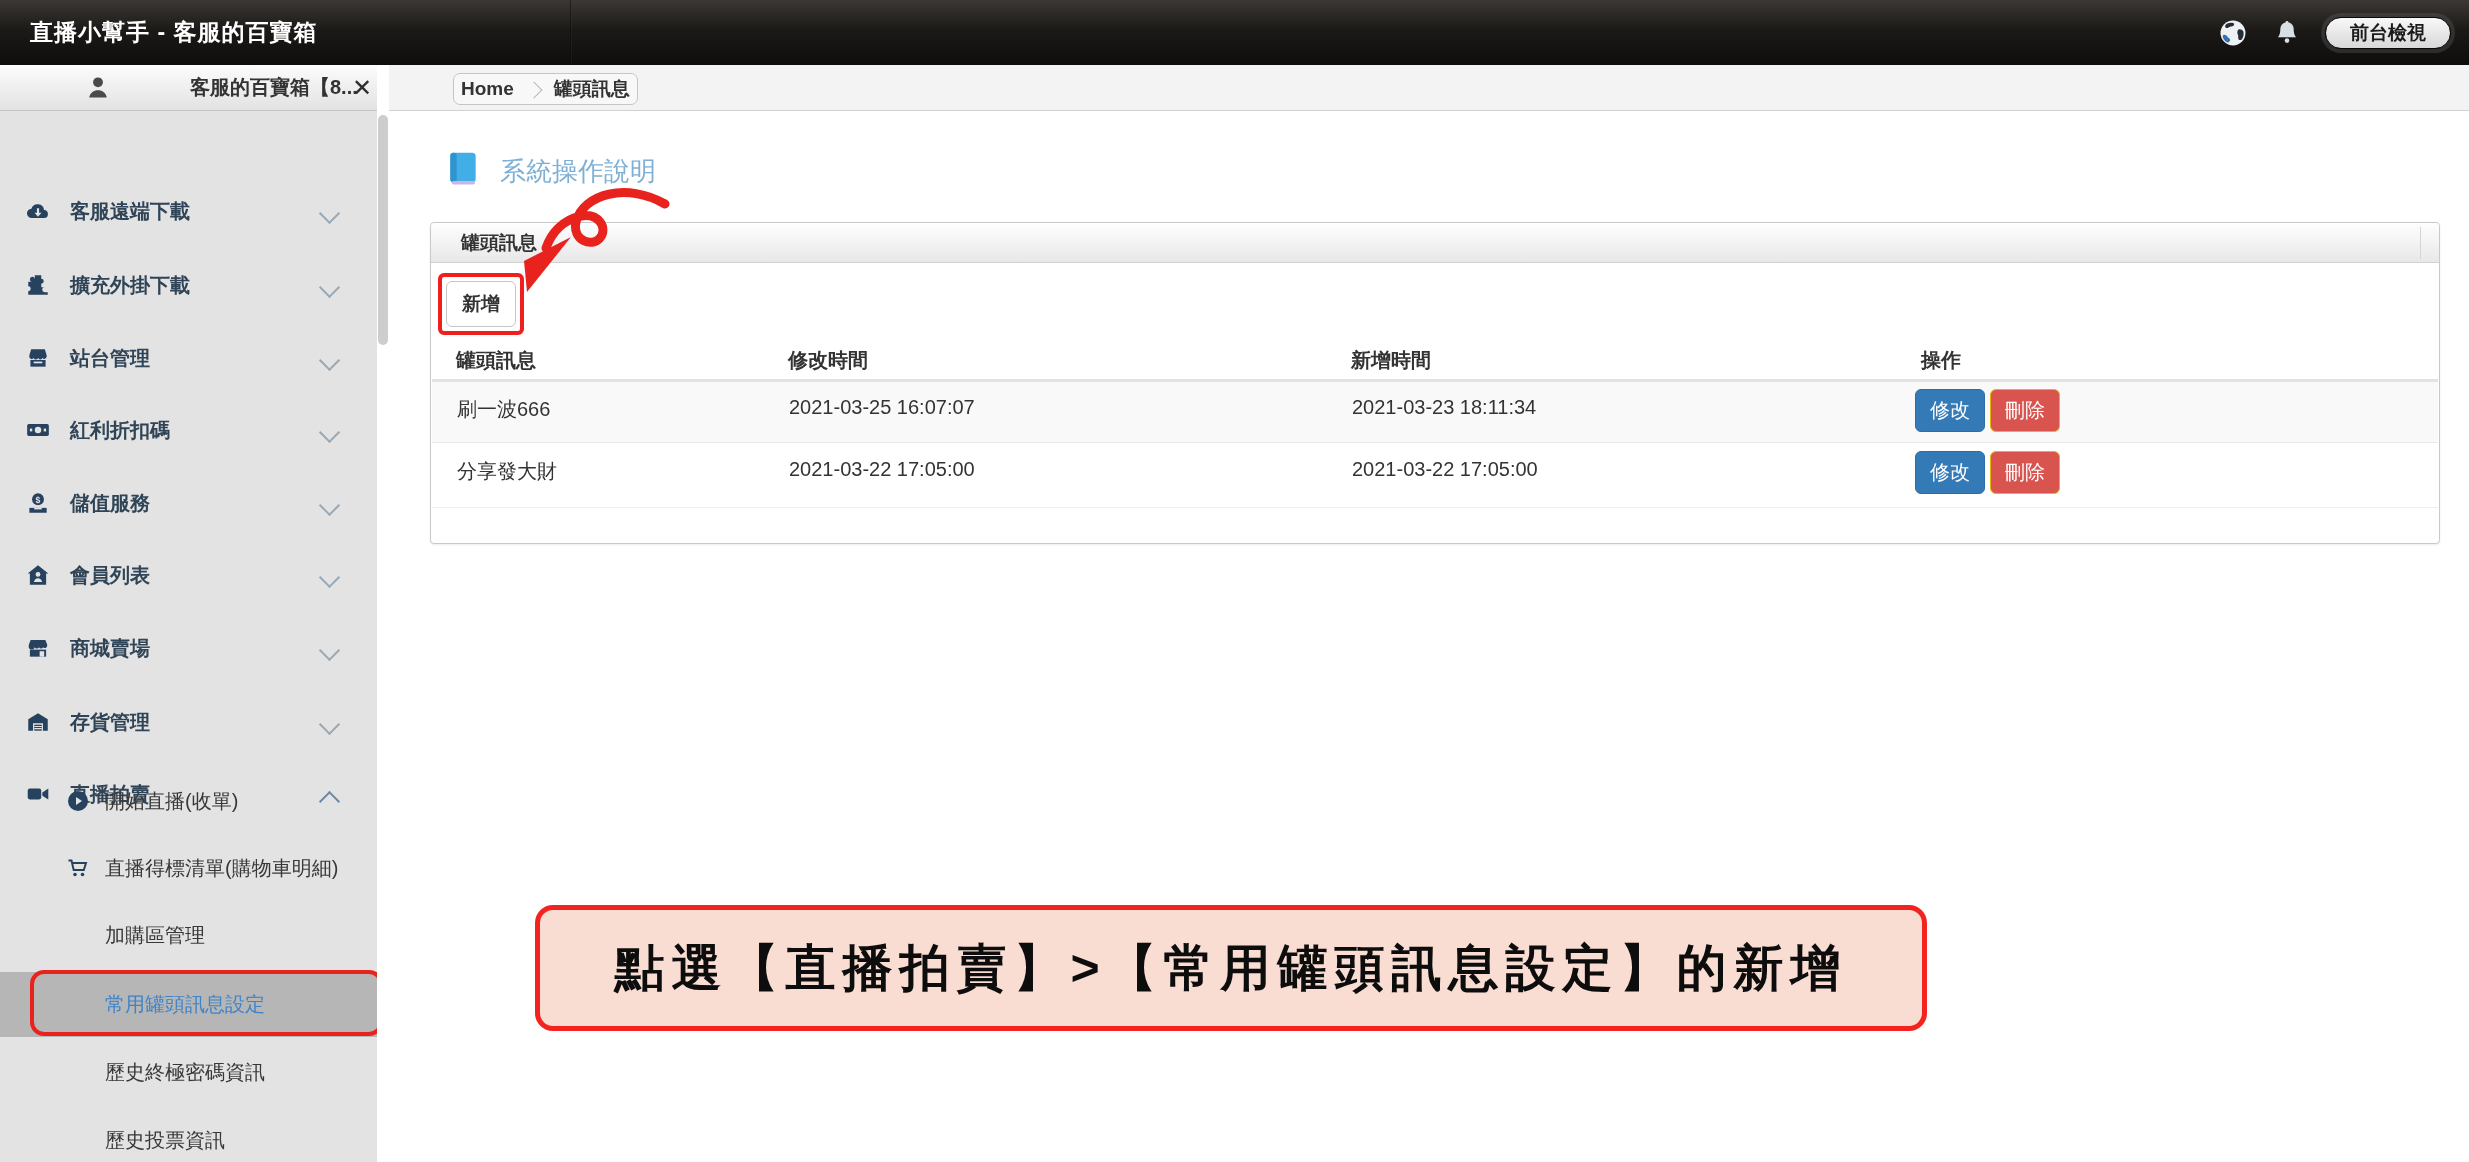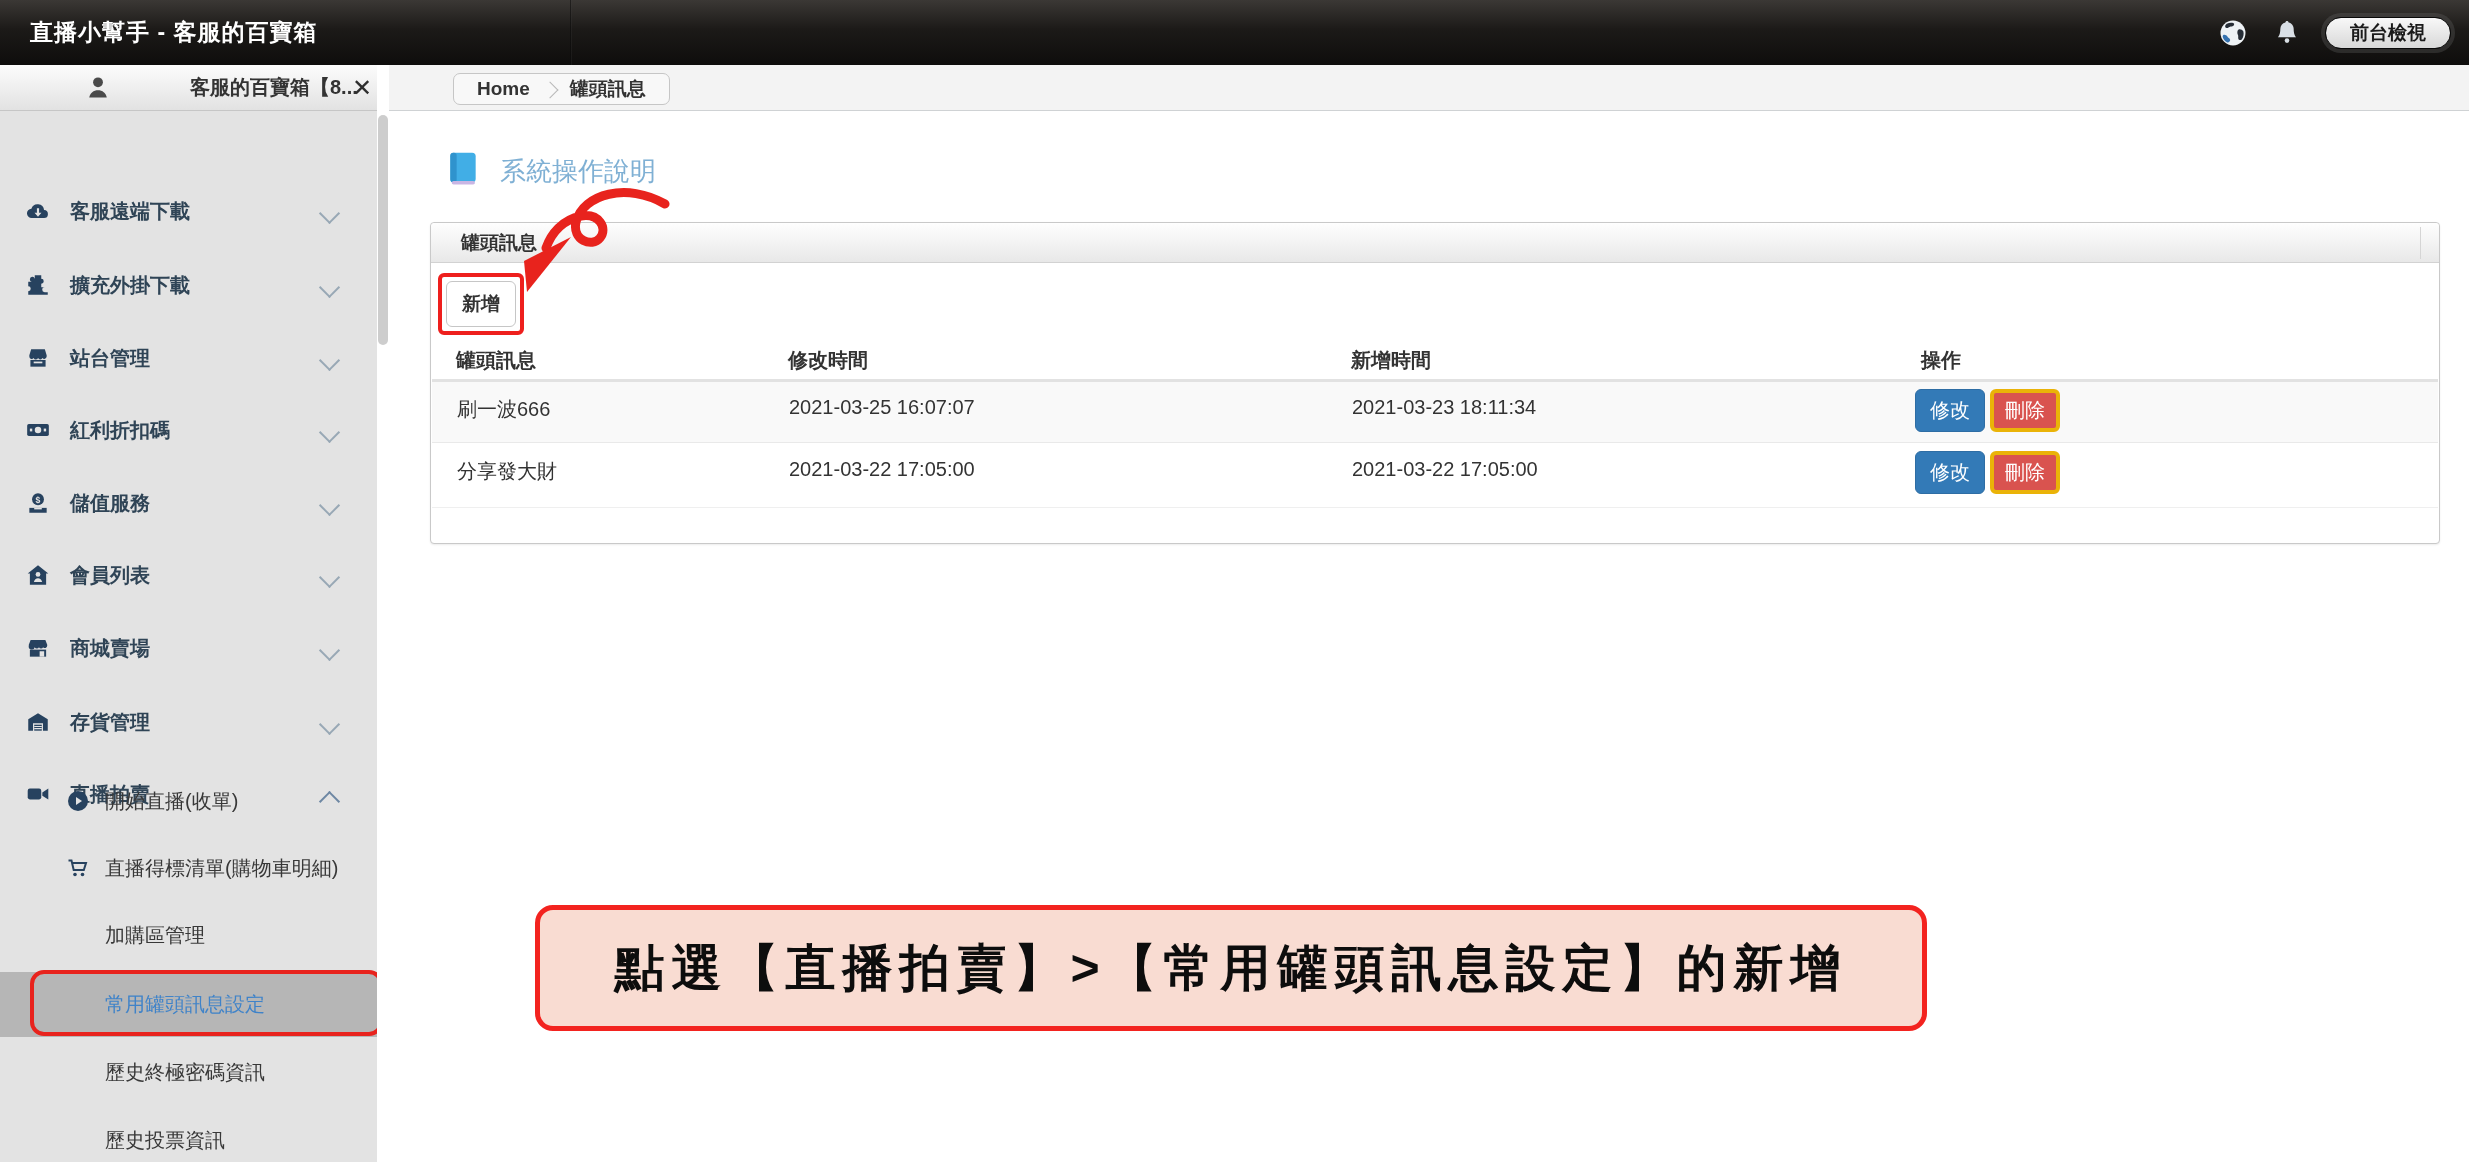--- a/index.html
+++ b/index.html
@@ -44,21 +44,21 @@
   .ss-label{position:absolute;left:105px;top:0;height:44px;display:flex;align-items:center;
     font-size:20px;color:#383838;}
   .selected-band{position:absolute;left:0;top:907px;width:389px;height:65px;background:#b6b6b6;}
   .red-outline{position:absolute;left:30px;top:905px;width:353px;height:66px;
     border:4px solid #e8231d;border-radius:14px;box-sizing:border-box;pointer-events:none;}
   .side-sub.selected .ss-label{color:#3f83c9;}
 
   
   .crumbbar{position:absolute;left:389px;top:65px;width:2080px;height:45px;
     background:#f3f3f3;border-bottom:1px solid #cfd2d4;}
-  .crumb-box{position:absolute;left:64px;top:8px;height:30px;padding:0 23px;display:flex;align-items:center;gap:14px;
+  .crumb-box{position:absolute;left:64px;top:8px;height:30px;padding:0 7px;display:flex;align-items:center;gap:14px;
     border:1px solid #c6c6c6;border-radius:7px;background:#f8f8f8;}
   .crumb-home{font-size:19px;font-weight:bold;color:#333;cursor:pointer;}
   .crumb-sep{width:11px;height:11px;border-top:1px solid #b9b9b9;border-right:1px solid #b9b9b9;transform:rotate(45deg);margin-top:1px;}
   .crumb-cur{font-size:19px;font-weight:bold;color:#333;}
 
   .section-title{position:absolute;left:446px;top:150px;display:flex;align-items:center;gap:20px;}
   .st-text{font-size:26px;color:#7fb0d4;}
 
   .panel{position:absolute;left:430px;top:222px;width:2010px;height:322px;background:#fff;
     border:1px solid #c9c9c9;border-radius:4px;box-sizing:border-box;box-shadow:0 1px 2px rgba(0,0,0,.08);}
@@ -78,21 +78,21 @@
   .thead{position:absolute;left:0;top:118px;width:100%;height:38px;}
   .thead span{position:absolute;top:0;height:38px;display:flex;align-items:center;font-size:20px;font-weight:bold;color:#333;}
   .col1{left:25px;} .col2{left:357px;} .col3{left:920px;} .col4{left:1490px;}
   .trow{position:absolute;left:1px;width:2006px;height:64px;}
   .trow.odd{top:156px;background:#f9f9f9;border-top:3px solid #e2e2e2;border-bottom:1px solid #e9e9e9;box-sizing:border-box;}
   .trow.even{top:221px;background:#fff;border-bottom:1px solid #efefef;box-sizing:border-box;}
   .trow .cell{position:absolute;top:14px;font-size:20px;color:#333;}
   .btn{position:absolute;top:7px;width:70px;height:43px;border:none;border-radius:6px;color:#fff;
     font-size:20px;cursor:pointer;font-family:inherit;}
   .btn-edit{left:1483px;background:#337ab7;border:1px solid #2e6da4;box-sizing:border-box;}
-  .btn-del{left:1558px;background:#d9534f;border:4px solid #eab308;box-sizing:border-box;}
+  .btn-del{left:1558px;background:#d9534f;border:1px solid #eab308;box-sizing:border-box;}
 
   .arrow-svg{position:absolute;left:505px;top:188px;pointer-events:none;}
 
   .annotation{position:absolute;left:535px;top:905px;width:1392px;height:126px;box-sizing:border-box;
     background:#f9dcd2;border:5px solid #f3231f;border-radius:18px;
     display:flex;align-items:center;justify-content:center;
     font-size:50px;font-weight:800;color:#0d0d0d;letter-spacing:7px;}
 </style>
 </head>
 <body>

